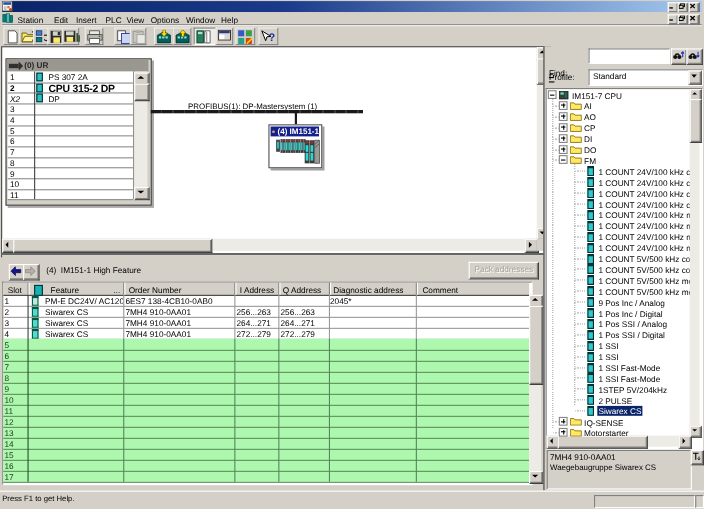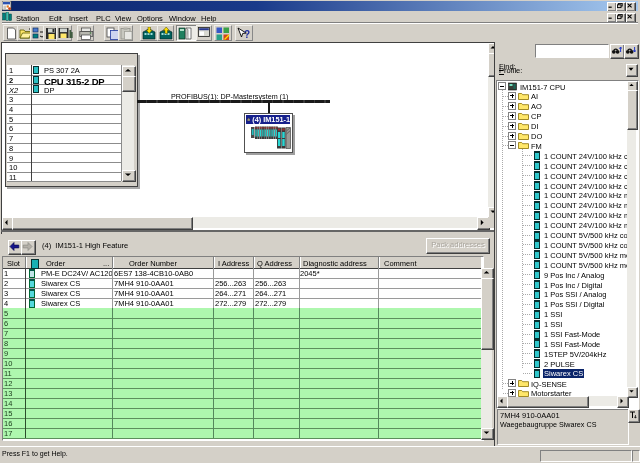--- a/index.html
+++ b/index.html
@@ -195,20 +195,27 @@
     </div>
 <div class="a rb" style="left:12px;top:217px;width:179px;height:11px"></div>
 <div class="a rb" style="left:477px;top:217px;width:11px;height:11px">
       <svg width="9" height="9" viewBox="0 0 8 8" preserveAspectRatio="none">
         <polygon points="2.5 1.5, 2.5 6.5, 5 4" fill="#000"></polygon>
       </svg>
     </div>
 <div class="a" style="left:488px;top:217px;width:10px;height:11px;background:#d4d0c8"></div>
 <div class="a" style="left:1px;top:230px;width:498px;height:2px;background:#666"></div>
 <div class="a" style="left:5px;top:53px;width:131px;height:132px;background:#d4d0c8;border:1px solid #404040;box-shadow:2px 2px 0 rgba(64,64,64,0.45)"></div>
+<div class="a" style="left:6px;top:54px;width:129px;height:11px;background:#9a9690;display:flex;align-items:center">
+      <svg width="14" height="8" viewBox="0 0 14 8" style="margin-left:2px">
+        <rect x="0" y="2" width="9" height="4" fill="#303030"></rect>
+        <polygon points="9,0 13,4 9,8" fill="#303030"></polygon>
+      </svg>
+      <span style="font-size:7.5px;color:#28282a;font-weight:bold">(0) UR</span>
+    </div>
 <div class="a wt" style="left:7px;top:65px;width:114px;height:116px"></div>
 <div class="a" style="left:9px;top:66.2px;width:20px;font-size:7.5px">1</div>
 <div class="a" style="left:7px;top:74.7px;width:114px;height:1px;background:#8c8c8c"></div>
 <div class="a" style="left:33px;top:66.0px;width:6px;height:8px;box-sizing:border-box;background:#2cc0c4;border:1px solid #083030"></div>
 <div class="a" style="left:44px;top:66.2px;font-size:7.5px;white-space:nowrap">PS 307 2A</div>
 <div class="a" style="left:9px;top:75.9px;width:20px;font-weight:bold;font-size:7.5px">2</div>
 <div class="a" style="left:7px;top:84.4px;width:114px;height:1px;background:#8c8c8c"></div>
 <div class="a" style="left:33px;top:75.7px;width:6px;height:8px;box-sizing:border-box;background:#2cc0c4;border:1px solid #083030"></div>
 <div class="a" style="left:44px;top:75.9px;font-size:7.5px;font-weight:bold;font-size:9.5px;letter-spacing:-0.2px;white-space:nowrap">CPU 315-2 DP</div>
 <div class="a" style="left:9px;top:85.6px;width:20px;font-style:italic;font-size:7.5px">X2</div>
@@ -312,22 +319,22 @@
 <div class="a rb" style="left:21px;top:240px;width:13px;height:13px">
       <svg width="11" height="11" viewBox="0 0 11 11">
         <path d="M6 1.5 L10 5.5 l-4 4 v-2.6 H1.2 v-2.8 H6z" fill="#b4b0a8" stroke="#8a8a84" stroke-width="0.7"></path>
       </svg>
     </div>
 <div class="a" style="left:42px;top:241px;font-size:7.5px;white-space:nowrap">(4)&nbsp;&nbsp;IM151-1 High Feature</div>
 <div class="a rb" style="left:426px;top:238px;width:62px;height:14px;text-align:center"><span style="color:#a9a59d;text-shadow:1px 1px 0 #fff;font-size:7.5px;line-height:12px">Pack addresses</span></div>
 <div class="a" style="left:2px;top:256px;width:480px;height:183px;border:1px solid;border-color:#808080 #fff #fff #808080;background:#fff"></div>
 <div class="a" style="left:3px;top:257px;width:478px;height:11px;background:#d4d0c8;border-bottom:1px solid #404040"></div>
 <div class="a" style="left:7px;top:259px;font-size:7.5px;white-space:nowrap">Slot</div>
-<div class="a" style="left:46px;top:259px;font-size:7.5px;white-space:nowrap">Order</div>
-<div class="a" style="left:129px;top:259px;font-size:7.5px;white-space:nowrap">Order Number</div>
+<div class="a" style="left:46px;top:259px;font-size:7.5px;white-space:nowrap">Feature</div>
+<div class="a" style="left:117px;top:259px;font-size:7.5px;white-space:nowrap">Order Number</div>
 <div class="a" style="left:218px;top:259px;font-size:7.5px;white-space:nowrap">I Address</div>
 <div class="a" style="left:257px;top:259px;font-size:7.5px;white-space:nowrap">Q Address</div>
 <div class="a" style="left:303px;top:259px;font-size:7.5px;white-space:nowrap">Diagnostic address</div>
 <div class="a" style="left:384px;top:259px;font-size:7.5px;white-space:nowrap">Comment</div>
 <div class="a" style="left:31px;top:259px;width:6px;height:8px;background:#18b0b4;border:1px solid #083030"></div>
 <div class="a" style="left:103px;top:259px;font-size:7.5px">...</div>
 <div class="a" style="left:25px;top:257px;width:1px;height:11px;background:#808080"></div>
 <div class="a" style="left:26px;top:257px;width:1px;height:11px;background:#fff"></div>
 <div class="a" style="left:112px;top:257px;width:1px;height:11px;background:#808080"></div>
 <div class="a" style="left:113px;top:257px;width:1px;height:11px;background:#fff"></div>
@@ -430,20 +437,21 @@
     </div>
 <div class="a rb" style="left:624px;top:44px;width:13px;height:13px">
       <svg width="11" height="11" viewBox="0 0 11 11">
         <circle cx="2.8" cy="6.8" r="1.9" fill="#111"></circle>
         <circle cx="6.6" cy="6.8" r="1.9" fill="#111"></circle>
         <path d="M2.8 5 q2-1.8 3.8 0" fill="none" stroke="#111" stroke-width="1.2"></path>
         <path d="M9.6 2 v5 M9.6 7 l-1.3-1.7 M9.6 7 l1.3-1.7" stroke="#2238cc" stroke-width="1"></path>
       </svg>
     </div>
 <div class="a" style="left:499px;top:66px;font-size:7.5px"><span style="text-decoration:underline">P</span>rofile:</div>
+<div class="a sk wt" style="left:535px;top:63px;width:102px;height:13px"><span style="margin-left:3px;font-size:7.5px;line-height:11px;display:inline-block">Standard</span></div>
 <div class="a rb" style="left:626px;top:64px;width:10px;height:11px">
       <svg width="8" height="9" viewBox="0 0 8 8" preserveAspectRatio="none">
         <polygon points="1.5 2.5, 6.5 2.5, 4 5" fill="#000"></polygon>
       </svg>
     </div>
 <div class="a wt" style="left:496px;top:80px;width:141px;height:327px;border:1px solid;border-color:#808080 #fff #fff #808080"></div>
 <div class="a" style="left:627px;top:81px;width:9px;height:315px;background:#ecebe6"></div>
 <div class="a rb" style="left:627px;top:81px;width:9px;height:9px">
       <svg width="7" height="7" viewBox="0 0 8 8" preserveAspectRatio="none">
         <polygon points="1.5 4.5, 6.5 4.5, 4 2" fill="#000"></polygon>

